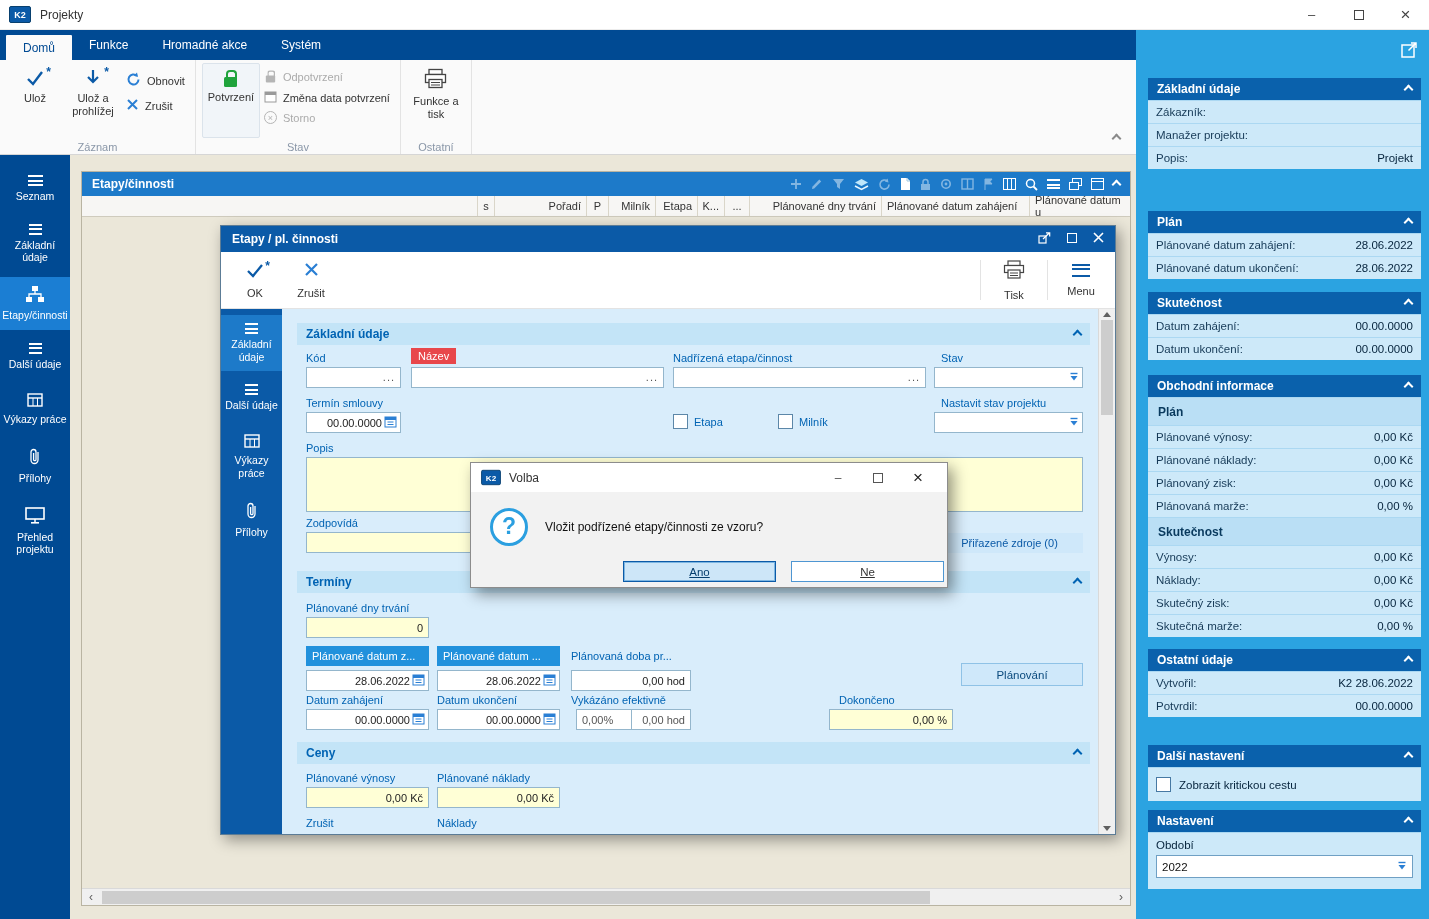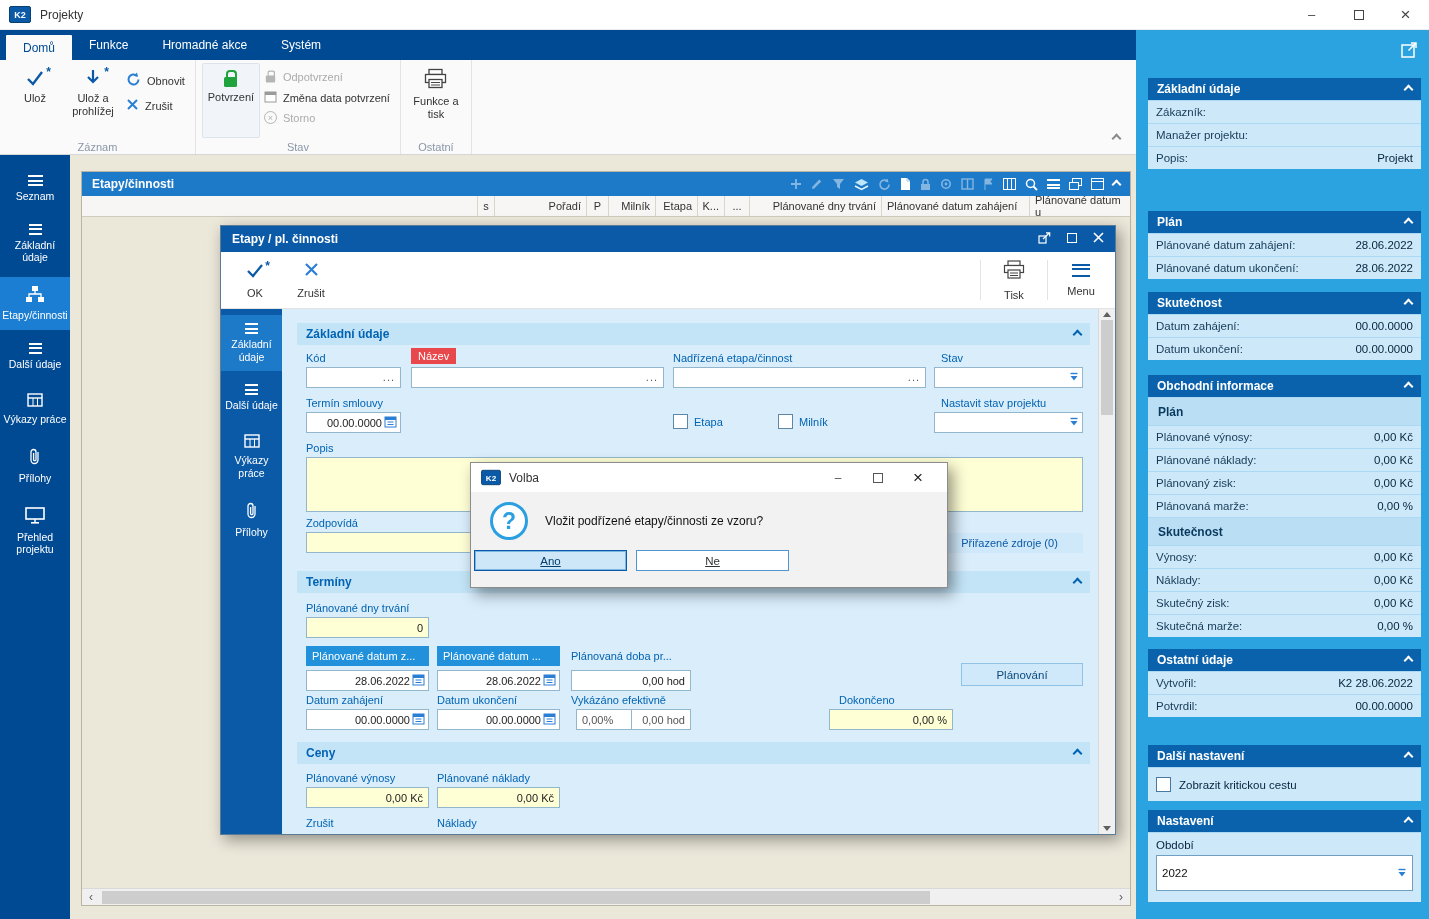--- a/index.html
+++ b/index.html
@@ -94,39 +94,39 @@
 .chipbtn{position:absolute;background:#cfe8fa;color:#0b5aa7;font-size:11px;display:flex;align-items:center;justify-content:center}
 .formbtn{position:absolute;background:#cfe8fa;border:1px solid #8fc2e6;color:#0a4a7d;font-size:11.5px;display:flex;align-items:center;justify-content:center}
 
 .volba{position:absolute;left:470px;top:462px;width:478px;height:126px;background:#f2f2f2;border:1px solid #8c8c8c;box-shadow:5px 6px 14px rgba(0,0,0,.42);display:flex;flex-direction:column;z-index:20}
 .vtitle{height:29px;background:#fff;display:flex;align-items:center;gap:7px;padding:0 9px;font-size:12px;color:#333;flex:none}
 .vctl{margin-left:auto;display:flex;height:100%}
 .vbtn{width:40px;display:flex;align-items:center;justify-content:center;color:#555}
 .vbody{flex:1;display:flex;align-items:center;gap:17px;padding:0 19px}
 .qicon{width:38px;height:38px;border-radius:50%;border:3px solid #2b9fe0;color:#2b9fe0;background:#fff;font-size:23px;font-weight:bold;display:flex;align-items:center;justify-content:center;flex:none}
 .vmsg{font-size:12px;color:#111}
-.vbtns{display:flex;gap:9px;padding:0 3px 16px}
+.vbtns{display:flex;justify-content:flex-end;gap:15px;padding:0 3px 5px}
 .btn{width:153px;height:21px;display:flex;align-items:center;justify-content:center;font-size:11.5px;text-decoration:underline}
 .btn.def{background:#cde6f8;border:1px solid #0b5aa7;box-shadow:inset 0 0 0 1px #7db6e2;color:#063e6e}
 .btn.sec{background:#fff;border:1px solid #4e96d2;color:#333}
 
 .rpanel{position:absolute;left:1136px;top:30px;width:293px;bottom:0;background:#2ba3e1;z-index:2}
 .rexpand{position:absolute;top:11px;right:11px;color:#fff}
 .rstack{position:absolute;left:12px;top:48px;width:273px}
 .rshead{height:22px;background:#0a61ac;color:#fff;font-weight:bold;font-size:12px;display:flex;align-items:center;padding:0 9px}
 .rshead .chev{margin-left:auto}
 .rrow{height:23px;background:#cde9f9;border-top:1px solid #abd8f2;display:flex;align-items:center;justify-content:space-between;padding:0 8px;font-size:11.5px}
 .rlab{color:#163a57}
 .rval{color:#05233c;text-align:right}
 .rsub{height:28px;background:#badff5;border-top:1px solid #abd8f2;display:flex;align-items:center;padding:0 10px;font-weight:bold;color:#093a5e;font-size:12px}
 .rcbrow{background:#cde9f9;border-top:1px solid #abd8f2;display:flex;align-items:center;gap:8px;padding:9px 8px;font-size:11.5px;color:#05233c}
 .rcb{width:15px;height:15px;background:#fff;border:1px solid #4779a3;flex:none}
 .rset{background:#cde9f9;border-top:1px solid #abd8f2;padding:5px 8px 11px}
 .rset .slab{font-size:11.5px;color:#05233c;margin:1px 0 4px}
-.rdd{height:36px;background:#fff;border:1px solid #6fa0c4;display:flex;align-items:center;padding:0 5px;font-size:11.5px;color:#111}
+.rdd{height:23px;background:#fff;border:1px solid #6fa0c4;display:flex;align-items:center;padding:0 5px;font-size:11.5px;color:#111}
 .rdd .val{flex:1}
 .mb-a{margin-bottom:42px}.mb-b{margin-bottom:13px}.mb-c{margin-bottom:15px}.mb-d{margin-bottom:12px}.mb-e{margin-bottom:28px}.mb-f{margin-bottom:9px}
 </style>
 </head>
 <body>
 
 <div class="app">
 
   <div class="titlebar">
     <span class="k2logo">K2</span>

